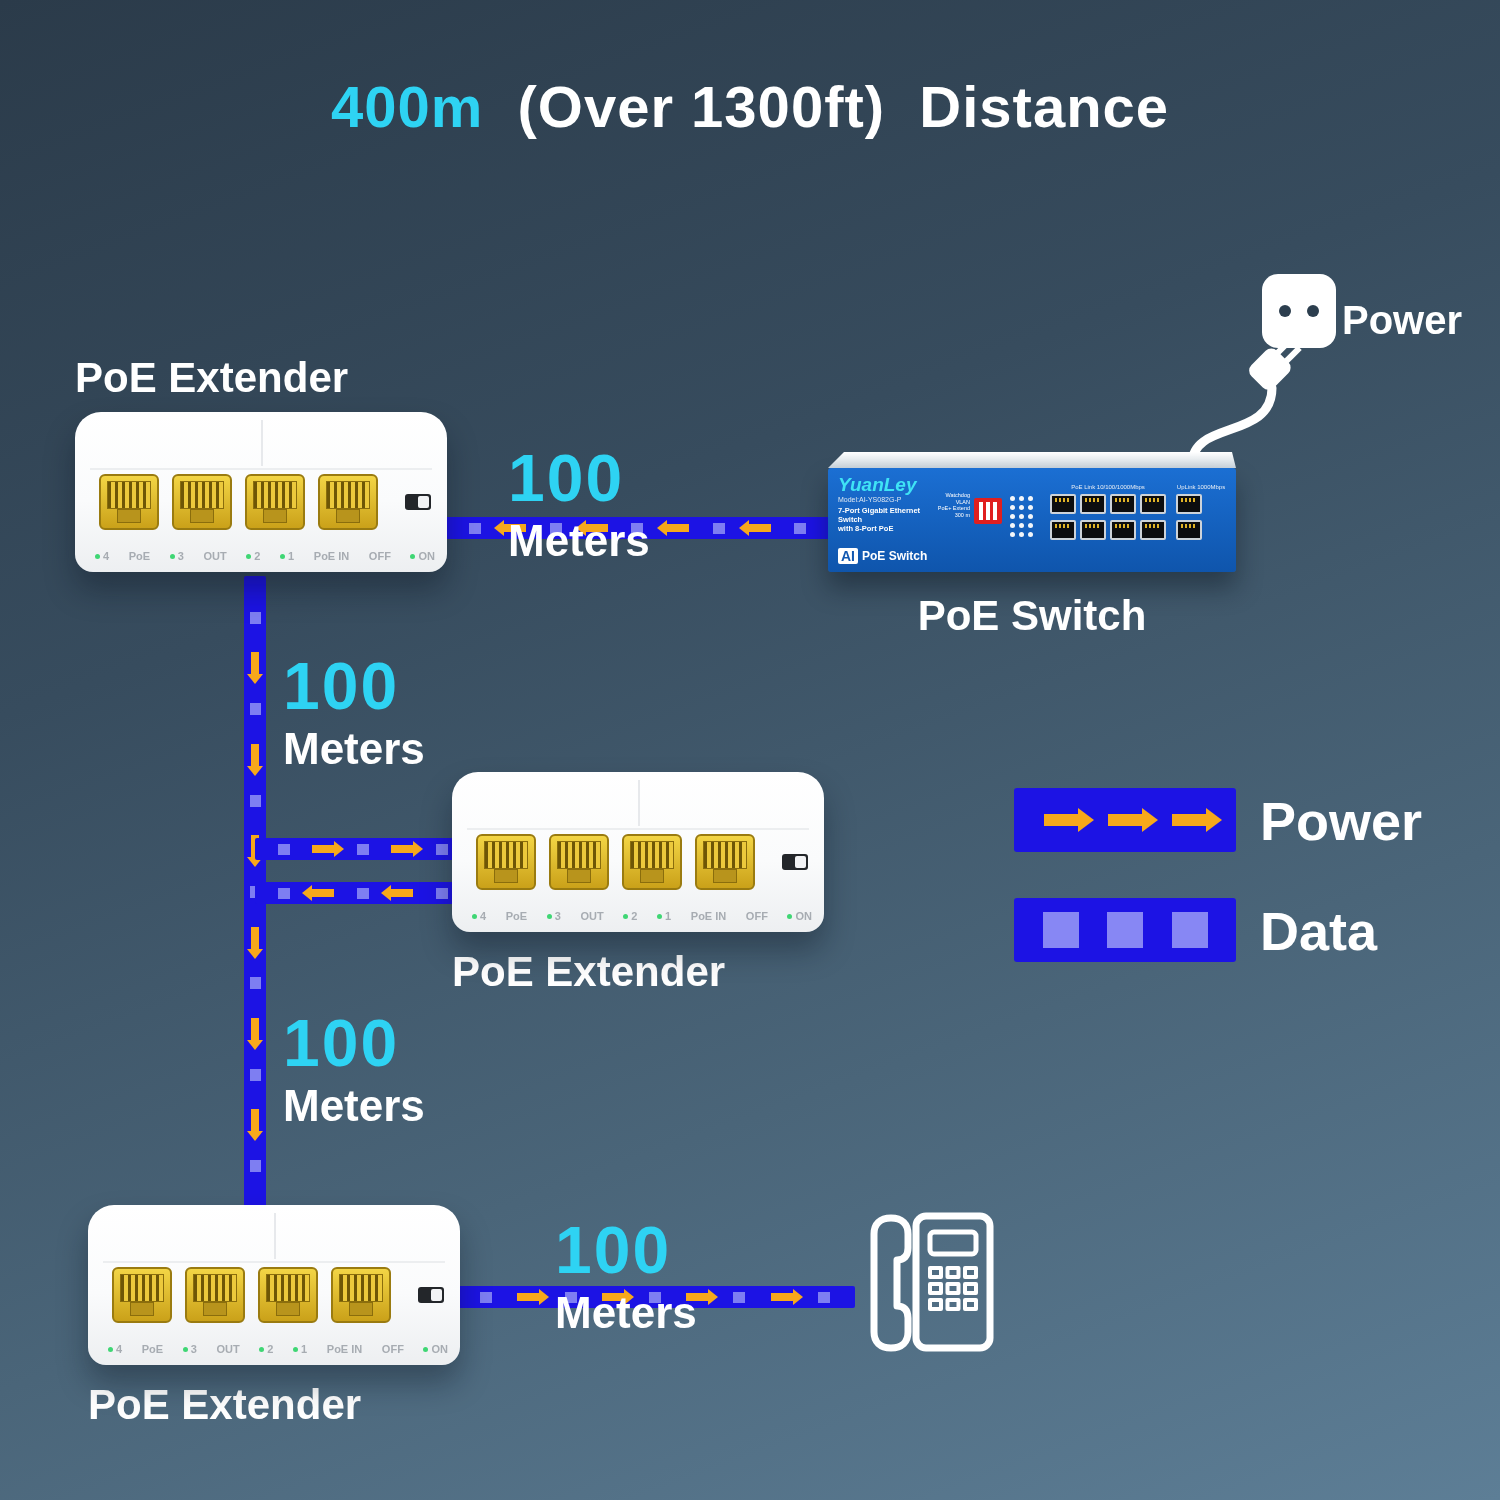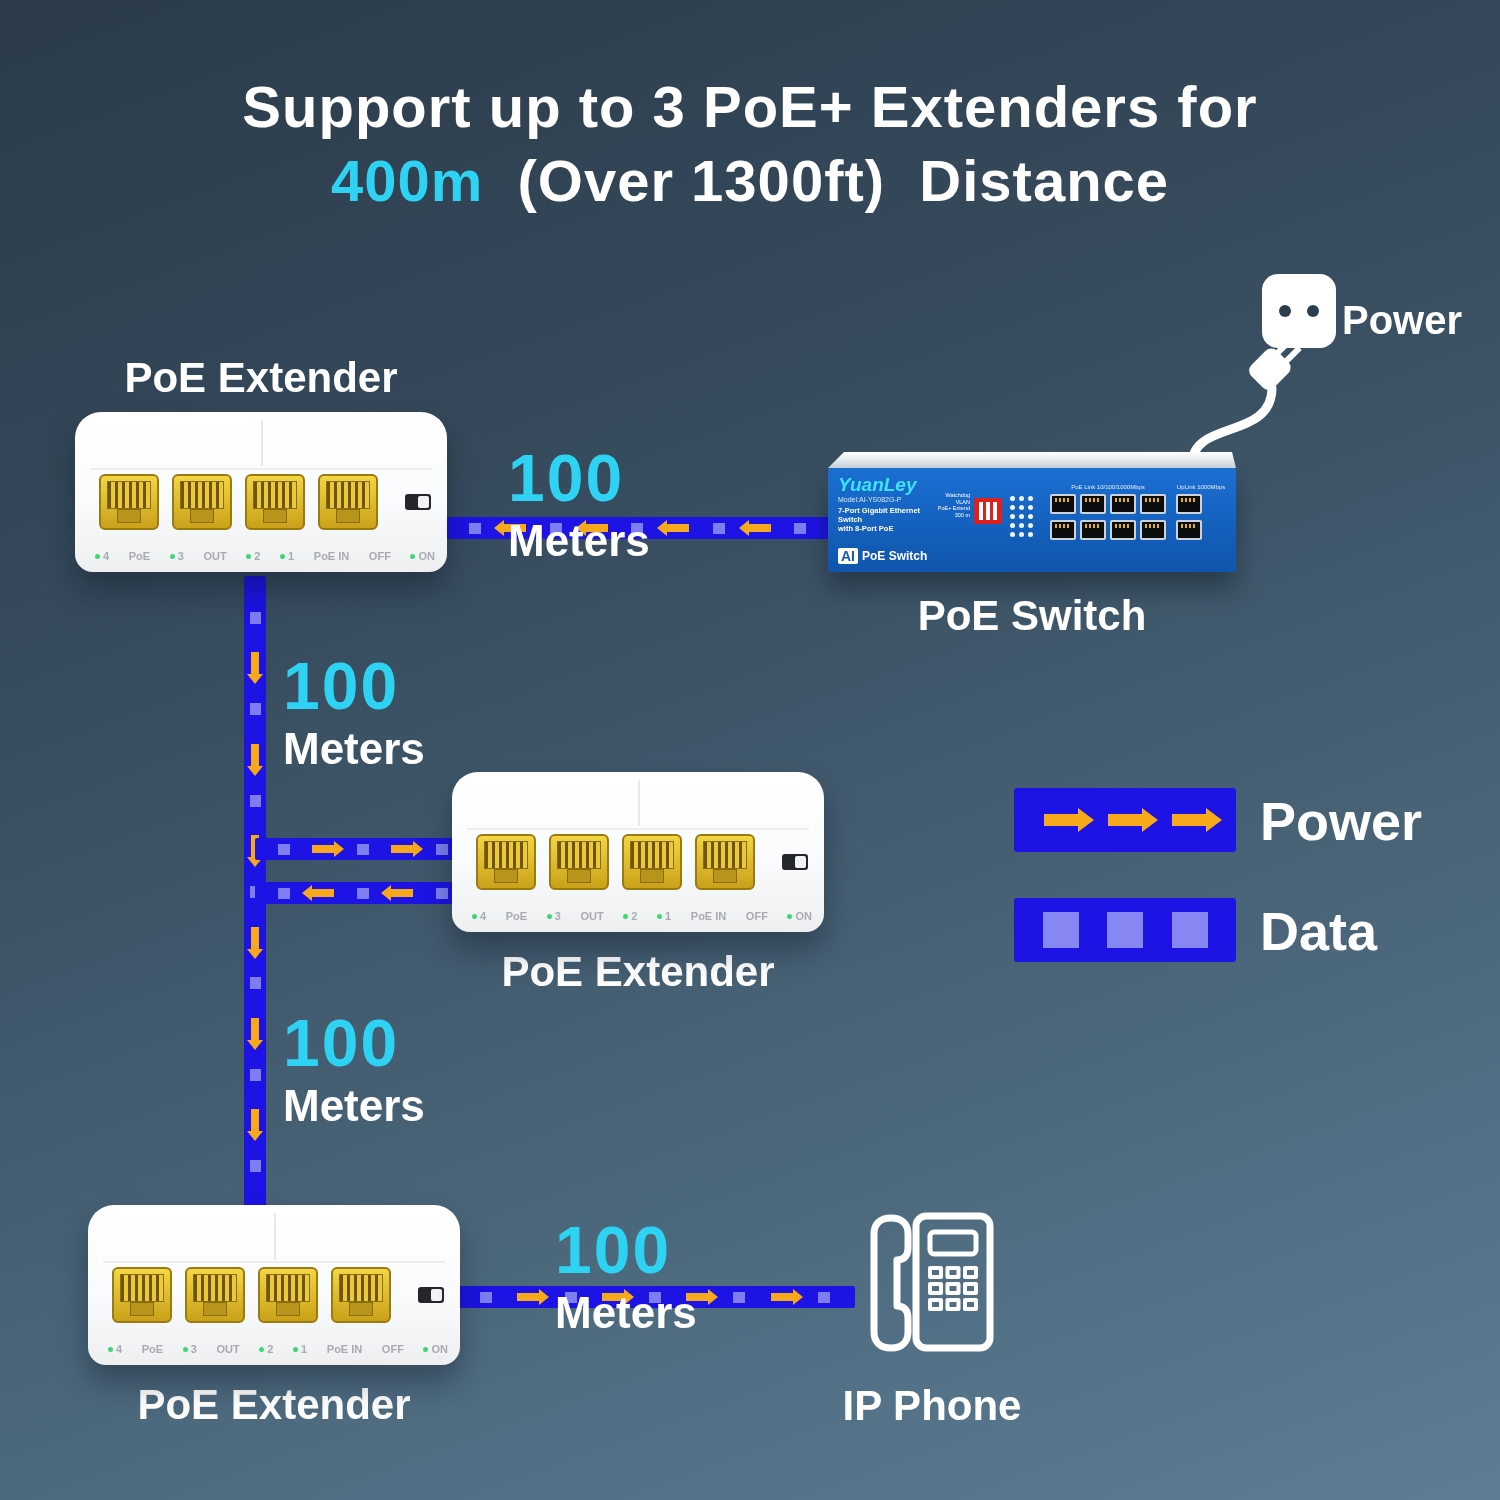--- a/index.html
+++ b/index.html
@@ -32,21 +32,21 @@
   
   .meters{position:absolute;display:flex;align-items:baseline;z-index:3;flex-direction:column;}
   .m-num{font-size:66px;font-weight:600;color:#2ed3f3;letter-spacing:2px;}
   .m-unit{font-size:44px;font-weight:600;color:#fff;margin-left:3px;}
 
   
   .dev-label{position:absolute;text-align:center;color:#fff;font-size:42px;font-weight:700;z-index:3;}
 
   
   .extender-slot{position:absolute;width:372px;height:160px;z-index:2;}
-  .ext-label{position:absolute;left:0;width:100%;text-align:center;color:#fff;
+  .ext-label{position:absolute;left:0;width:100%;text-align:left;color:#fff;
              font-size:42px;font-weight:700;}
   .label-above .ext-label{top:-58px;}
   .label-below .ext-label{bottom:-64px;}
   .ext-body{position:absolute;inset:0;border-radius:26px 26px 18px 18px;
     background:linear-gradient(180deg,#ffffff 0%,#fafbfc 55%,#edeff1 100%);
     box-shadow:0 18px 30px rgba(8,18,28,.35);}
   .ext-body::before{content:'';position:absolute;left:50%;top:8px;width:2px;height:46px;background:#e7e9ec;}
   .ext-body::after{content:'';position:absolute;left:4%;right:4%;top:56px;height:2px;background:#eceef0;}
   .ext-ports{position:absolute;left:24px;top:62px;display:flex;gap:13px;}
   .port{position:relative;width:60px;height:56px;border-radius:6px;
@@ -102,21 +102,20 @@
   .icon-layer{position:absolute;inset:0;z-index:1;pointer-events:none;}
   .plug-icon{position:absolute;left:1232px;top:272px;z-index:2;}
   .phone-icon{position:absolute;left:862px;top:1208px;z-index:2;}
 </style>
 </head>
 <body>
 
 <div id="canvas">
 
   <div class="title">
-    <div>Support up to 3 PoE+ Extenders for</div>
     <div>
       <span class="hl">400m</span><span class="rest">  (Over 1300ft)  Distance</span>
     </div>
   </div>
 
   <svg class="icon-layer" width="1500" height="1500" viewBox="0 0 1500 1500">
     <path d="M1272 388 C1272 440, 1192 420, 1192 464" stroke="#ffffff" stroke-width="9" fill="none" stroke-linecap="round"></path>
   </svg>
 
   <svg class="plug-icon" width="120" height="135" viewBox="0 0 120 135">
@@ -341,21 +340,20 @@
         <rect x="68" y="76" width="11" height="9"></rect>
           <rect x="85.5" y="76" width="11" height="9"></rect>
           <rect x="103" y="76" width="11" height="9"></rect>
         <rect x="68" y="92" width="11" height="9"></rect>
           <rect x="85.5" y="92" width="11" height="9"></rect>
           <rect x="103" y="92" width="11" height="9"></rect>
       </g>
       <path stroke-width="7" d="M29 10 C40 10 46 16 46 26 L46 40 C46 48 42 52 35 52 L35 98 C42 98 46 102 46 110 L46 124 C46 134 40 140 29 140 C18 140 12 134 12 124 L12 26 C12 16 18 10 29 10 Z"></path>
     </g>
   </svg>
-  <div class="dev-label" style="left:832px;top:1382px;width:200px;">IP Phone</div>
 
   <div class="legend-bar" style="left:1014px;top:788px;">
     <i class="arrow"></i>
     <i class="arrow"></i>
     <i class="arrow"></i>
   </div>
   <div class="legend-label" style="left:1260px;top:790px;">Power</div>
   <div class="legend-bar" style="left:1014px;top:898px;">
     <i class="dsq"></i>
     <i class="dsq"></i>

